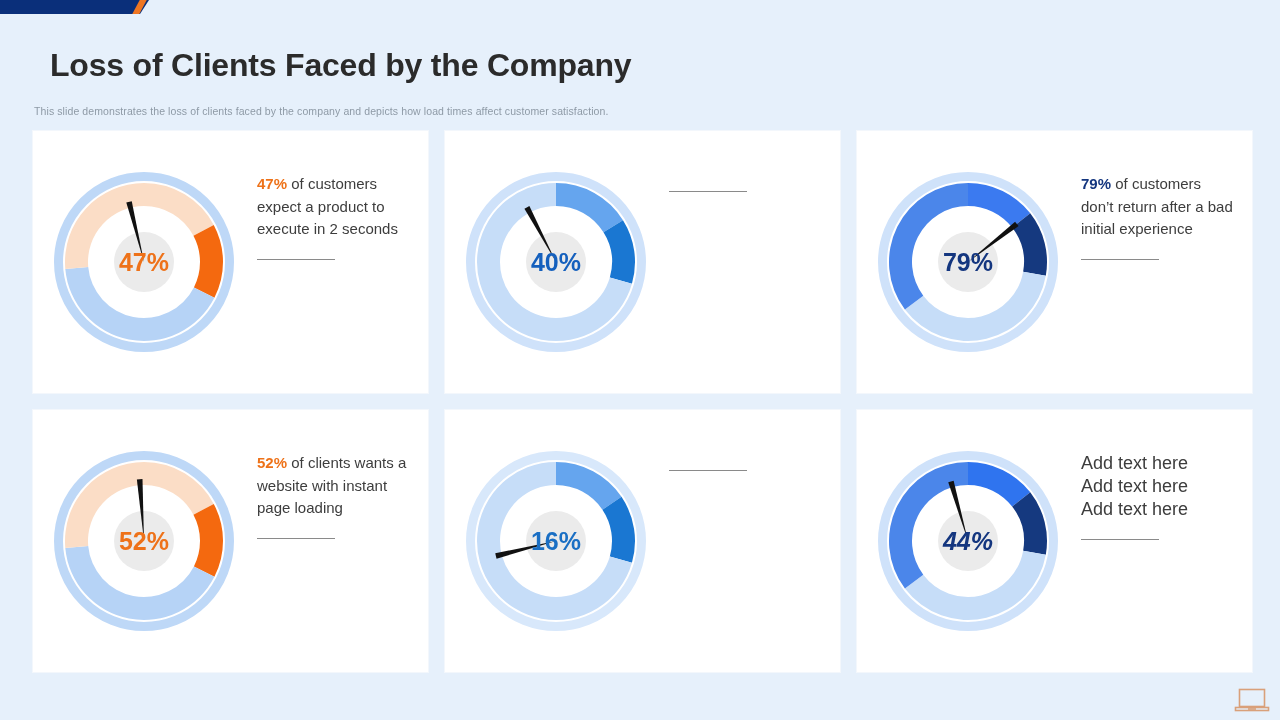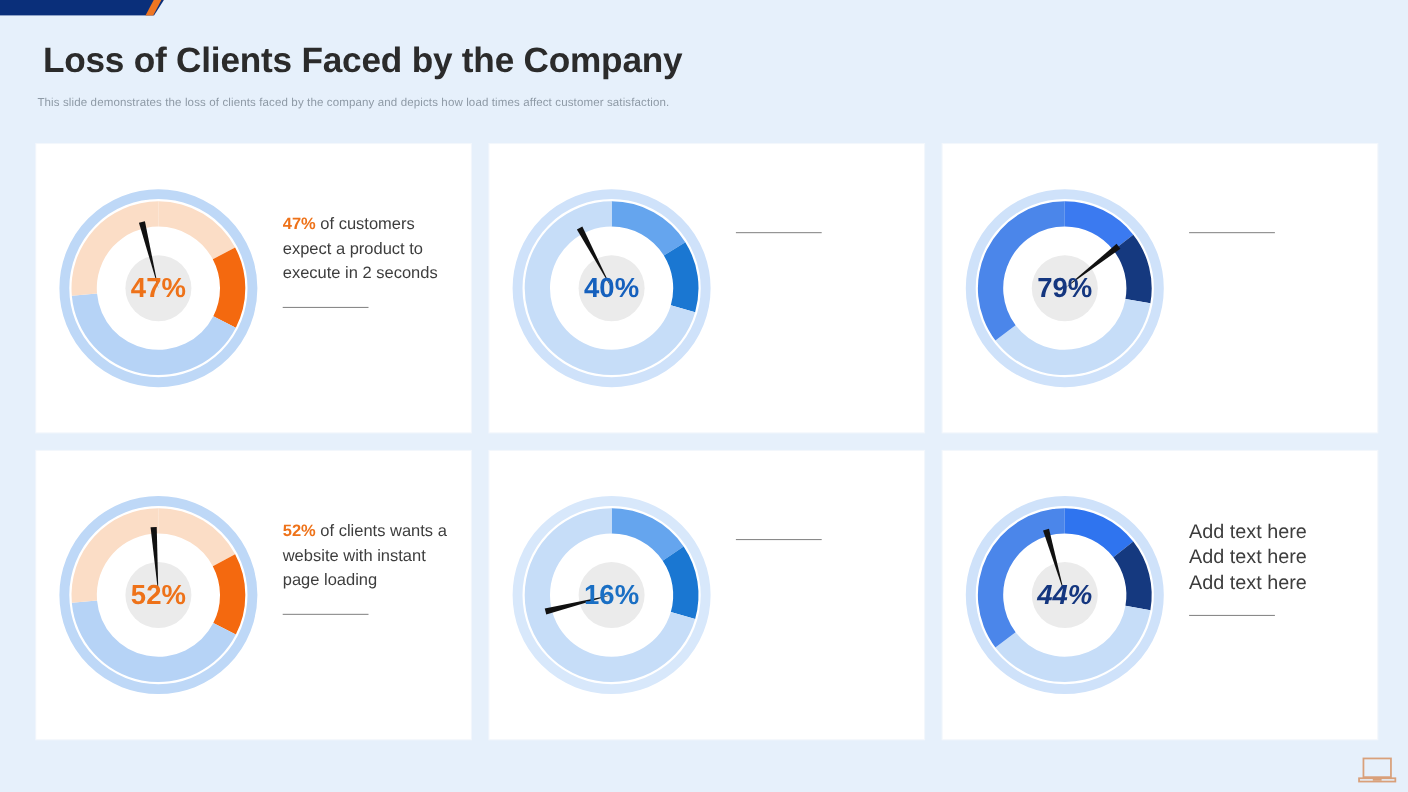--- a/index.html
+++ b/index.html
@@ -48,21 +48,21 @@
   .header {
     position: absolute;
     top: 26px; left: 33px;
     width: 1210px;
   }
   .page-title {
     font-size: 32px;
     font-weight: bold;
     color: #2b2b2b;
     letter-spacing: -0.2px;
-    margin: 6px;
+    margin: 17px;
     line-height: 44px;
   }
   .page-subtitle {
     font-size: 10.5px;
     color: #8e9aa6;
     margin: 10px 0 0 1px;
     line-height: 14px;
     letter-spacing: 0.1px;
   }
 
@@ -106,21 +106,21 @@
     font-weight: bold;
     pointer-events: none;
   }
 
   
   .card-text {
     flex: 1 1 auto;
     padding-left: 20px;
     padding-right: 18px;
     align-self: flex-start;
-    margin-top: 62px;
+    margin-top: 42px;
   }
   .card-text p {
     margin: 0;
     font-size: 15px;
     line-height: 22.5px;
     color: #3d3d3d;
   }
   .hl-orange { color: #ee7219; font-weight: bold; }
   .hl-blue   { color: #1560bd; font-weight: bold; }
   .hl-navy   { color: #14367f; font-weight: bold; }
@@ -204,20 +204,21 @@
           <path d="M 93 14 A 79 79 0 0 1 155.25284953493104 44.362743449273005 L 137.12860220197643 58.52295738176314 A 56 56 0 0 0 93 37 Z" fill="#3b7af0"></path>
           <path d="M 155.25284953493104 44.362743449273005 A 79 79 0 0 1 170.79981248796443 106.7182060356875 L 148.14923416868365 102.7242979493481 A 56 56 0 0 0 137.12860220197643 58.52295738176314 Z" fill="#15397f"></path>
           <path d="M 170.79981248796443 106.7182060356875 A 79 79 0 0 1 29.907794706263857 140.5433868290118 L 48.2764114373516 126.7016412965147 A 56 56 0 0 0 148.14923416868365 102.7242979493481 Z" fill="#c6ddf8"></path>
           <path d="M 29.907794706263857 140.5433868290118 A 79 79 0 0 1 92.99999999999999 14 L 92.99999999999999 37 A 56 56 0 0 0 48.2764114373516 126.7016412965147 Z" fill="#4b86ea"></path>
           <circle cx="93" cy="93" r="30" fill="#ebebeb"></circle>
           <path d="M 93 93 L 140.0748210547626 52.651998529517236 L 143.53792333517038 57.08456731475391 Z" fill="#111111"></path>
         </svg>
         <div class="donut-center-label" style="color: rgb(20, 54, 127);">79%</div>
       </div>
       <div class="card-text">
+        <p><span></span><span class="hl-navy">79%</span><span> of customers don’t return after a bad initial experience</span></p>
         <div class="divider"></div>
       </div>
     </div>
     <div class="card">
       <div class="donut-wrap">
         <svg width="186" height="186" viewBox="0 0 186 186">
           <circle cx="93" cy="93" r="85.5" fill="none" stroke="#bed8f7" stroke-width="9"></circle>
           <path d="M 93 14 A 79 79 0 0 1 162.75285983585525 55.911746539914624 L 142.44506520009992 66.70959248399012 A 56 56 0 0 0 93 37 Z" fill="#fbddc6"></path>
           <path d="M 162.75285983585525 55.911746539914624 A 79 79 0 0 1 163.38951541088107 128.8652494794242 L 142.8963653545486 118.42346798541462 A 56 56 0 0 0 142.44506520009992 66.70959248399012 Z" fill="#f4690f"></path>
           <path d="M 163.38951541088107 128.8652494794242 A 79 79 0 0 1 14.300618850752102 99.88530367706502 L 37.21309690686225 97.88072159386888 A 56 56 0 0 0 142.8963653545486 118.42346798541462 Z" fill="#b6d3f6"></path>

